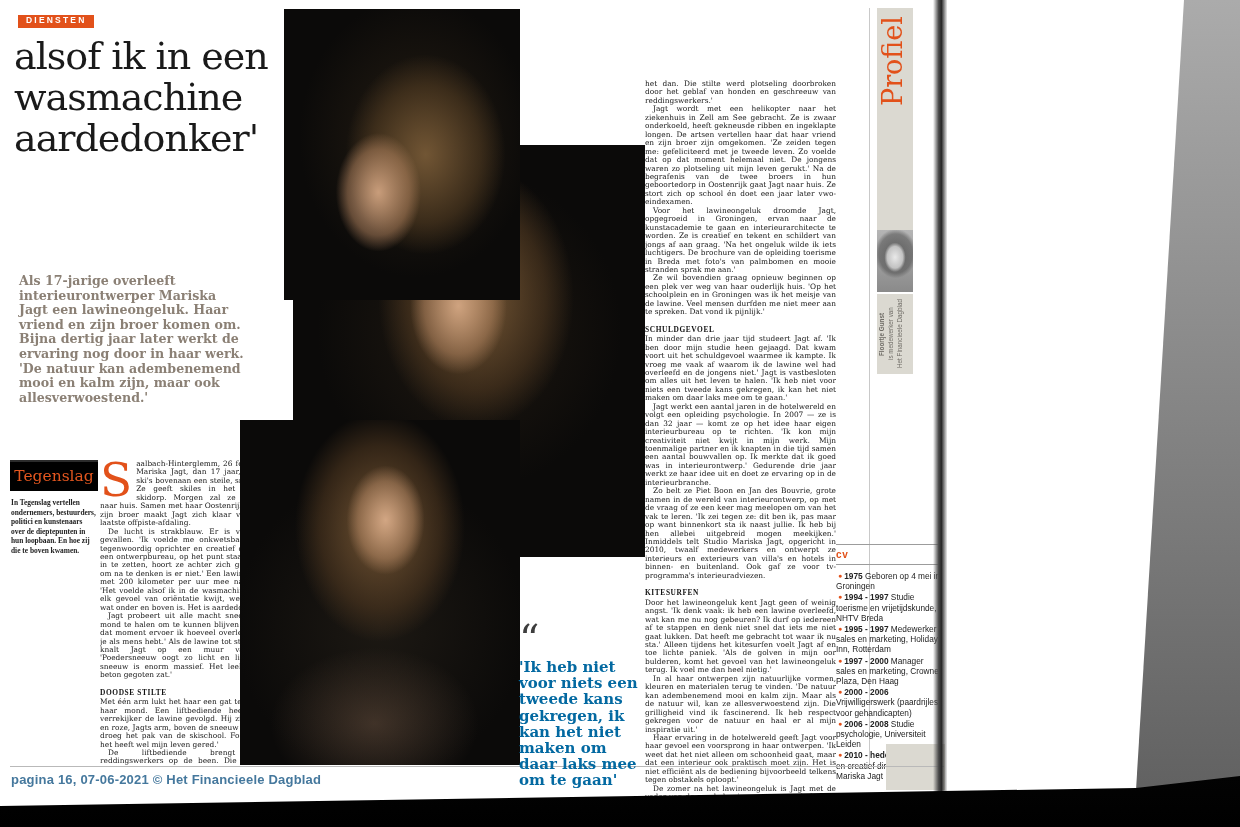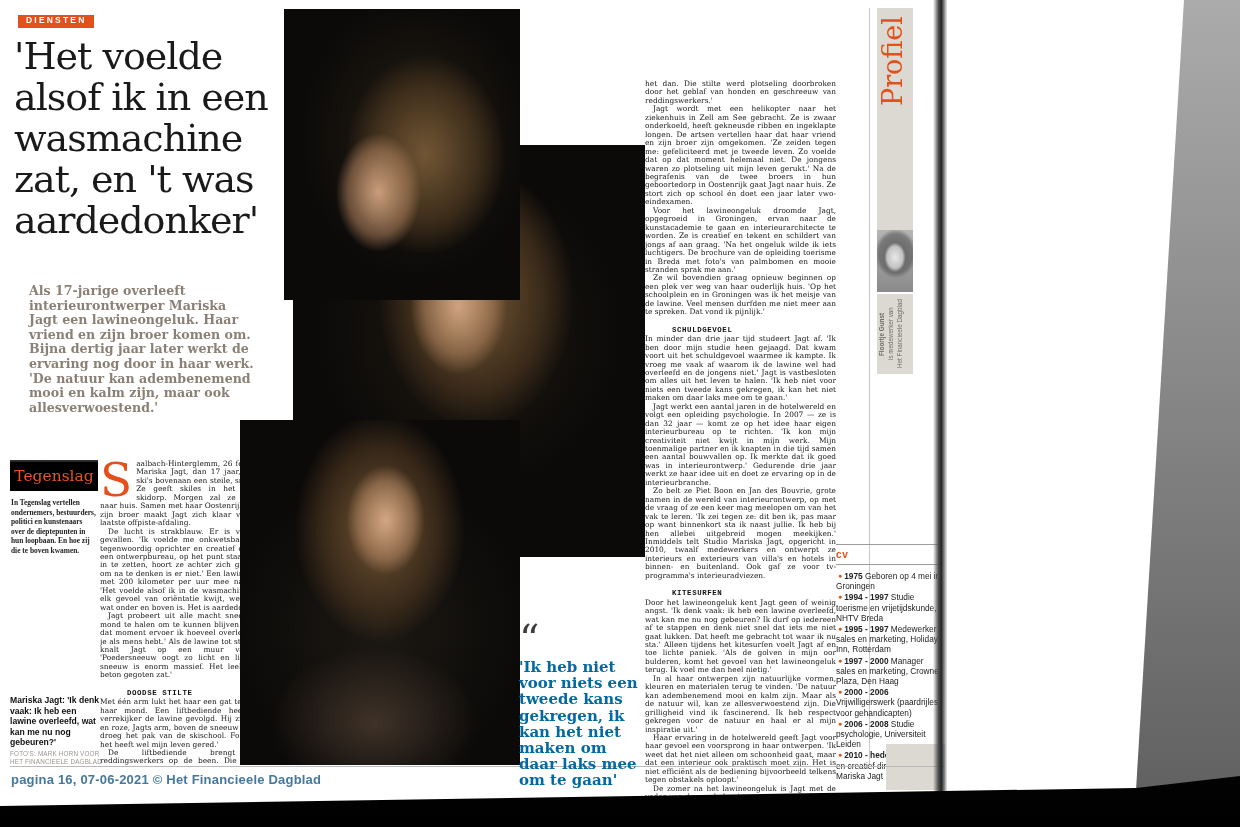--- a/index.html
+++ b/index.html
@@ -10,43 +10,43 @@
   
   .kicker{left:18px;top:15px;background:#e2511a;color:#fff;font-family:"Liberation Sans",sans-serif;
     font-weight:bold;font-size:8.5px;letter-spacing:2.2px;padding:0 7px 3px 8px;}
 
   
   .headline{left:14px;top:36px;width:280px;margin:0;font-weight:normal;color:#1a1a1a;
     font-family:"DejaVu Serif",serif;font-size:38px;line-height:41px;letter-spacing:-1px;}
   .headline .hl{display:block;white-space:nowrap;}
 
   
-  .intro{left:15px;top:270px;width:228px;margin:14px;color:#8b8075;font-weight:bold;
+  .intro{left:15px;top:270px;width:228px;margin:4px;color:#8b8075;font-weight:bold;
     font-size:12.6px;line-height:14.6px;}
 
   
   .tegenslag{left:10px;top:460px;width:88px;border-top:2px solid #2b2b2b;}
   .teg-title{background:#000000;color:#e2561f;font-size:15.5px;text-align:center;padding:5px 2px 6px 2px;}
   .teg-body{margin:7px 1px 0 1px;font-family:Liberation Serif, serif;font-weight:bold;
     font-size:7.4px;line-height:9.6px;color:#222;}
 
   
   .caption{left:10px;top:695px;width:92px;font-family:"Liberation Sans",sans-serif;}
   .cap-text{display:block;font-weight:bold;font-size:8.6px;line-height:10.6px;color:#111;}
   .cap-credit{display:block;margin-top:2px;font-size:6.3px;line-height:8px;color:#9a948e;letter-spacing:.2px;}
 
   
   .col{font-size:7.4px;line-height:8.45px;color:#151515;text-align:justify;overflow:hidden;}
   .col1{left:100px;top:460px;width:190px;height:306px;}
   .col2{left:645px;top:40px;width:191px;height:726px;margin-top:40px;}
   .col p{margin:0;text-indent:8px;}
   .col p.flush{text-indent:0;}
   .dropcap{float:left;color:#e2511a;font-size:47px;line-height:36px;padding:2px 4px 0 0;}
-  .subhead{margin:9px 0 1px 0;font-family:Liberation Mono, monospace;font-weight:bold;
-    font-size:7.4px;letter-spacing:.6px;color:#111;padding-left:27px;}
+  .subhead{margin:9px 0 1px 0;font-family:Liberation Serif, serif;font-weight:bold;
+    font-size:7.4px;letter-spacing:.6px;color:#111;}
 
   
   .photo{background-color:#0b0a09;}
   .photoA{left:284px;top:9px;width:236px;height:291px;z-index:3;
     background-image:
       radial-gradient(56px 78px at 40% 63%, rgba(208,163,128,.95), rgba(172,127,92,.55) 55%, rgba(0,0,0,0) 76%),
       radial-gradient(100px 125px at 60% 50%, rgba(122,92,56,.9), rgba(82,60,34,.6) 55%, rgba(0,0,0,0) 80%),
       radial-gradient(150px 180px at 56% 44%, rgba(58,44,27,.55), rgba(0,0,0,0) 78%);}
   .photoB{left:293px;top:145px;width:352px;height:412px;z-index:1;
     background-image:
@@ -108,38 +108,32 @@
     background:linear-gradient(to bottom,#6e6e6e 0%,#1b1b1b 45%,#000 100%);}
 </style>
 </head>
 <body>
 
 <div class="sheet">
 
   <div class="abs kicker">DIENSTEN</div>
 
   <h1 class="abs headline">
-    <span class="hl">'Het voelde</span>
     <span class="hl">alsof ik in een</span>
     <span class="hl">wasmachine</span>
-    <span class="hl">zat, en 't was</span>
     <span class="hl">aardedonker'</span>
   </h1>
 
   <p class="abs intro">Als 17-jarige overleeft interieurontwerper Mariska Jagt een lawineongeluk. Haar vriend en zijn broer komen om. Bijna dertig jaar later werkt de ervaring nog door in haar werk. 'De natuur kan adembenemend mooi en kalm zijn, maar ook allesverwoestend.'</p>
 
   <aside class="abs tegenslag">
     <div class="teg-title">Tegenslag</div>
     <p class="teg-body">In Tegenslag vertellen ondernemers, bestuurders, politici en kunstenaars over de dieptepunten in hun loopbaan. En hoe zij die te boven kwamen.</p>
   </aside>
 
-  <div class="abs caption">
-    <span class="cap-text">Mariska Jagt: 'Ik denk vaak: Ik heb een lawine overleefd, wat kan me nu nog gebeuren?'</span>
-    <span class="cap-credit">FOTO'S: MARK HORN VOOR HET FINANCIEELE DAGBLAD</span>
-  </div>
 
   <div class="abs col col1">
     <p class="flush"><span class="dropcap">S</span><span>aalbach-Hinterglemm, 26 februari 1993. Mariska Jagt, dan 17 jaar, staat op de ski's bovenaan een steile, smalle helling. Ze geeft skiles in het Oostenrijkse skidorp. Morgen zal ze terugvliegen naar huis. Samen met haar Oostenrijkse vriend en zijn broer maakt Jagt zich klaar voor nog één laatste offpiste-afdaling.</span></p>
     <p>De lucht is strakblauw. Er is verse sneeuw gevallen. 'Ik voelde me onkwetsbaar.' Als Jagt, tegenwoordig oprichter en creatief directeur van een ontwerpbureau, op het punt staat de afdaling in te zetten, hoort ze achter zich gebulder. 'Tijd om na te denken is er niet.' Een lawine sleurt Jagt met 200 kilometer per uur mee naar beneden. 'Het voelde alsof ik in de wasmachine zat.' Ze is elk gevoel van oriëntatie kwijt, weet niet meer wat onder en boven is. Het is aardedonker.</p>
     <p>Jagt probeert uit alle macht sneeuw uit haar mond te halen om te kunnen blijven ademen. 'Op dat moment ervoer ik hoeveel overlevingsinstinct je als mens hebt.' Als de lawine tot stilstand komt, knalt Jagt op een muur van sneeuw. 'Poedersneeuw oogt zo licht en liefelijk, maar sneeuw is enorm massief. Het leek alsof ik in beton gegoten zat.'</p>
     <h3 class="subhead">DOODSE STILTE</h3>
     <p class="flush">Met één arm lukt het haar een gat te graven naar haar mond. Een liftbediende heeft met zijn verrekijker de lawine gevolgd. Hij ziet iets paars en roze, Jagts arm, boven de sneeuw uitsteken. 'Ik droeg het pak van de skischool. Foeilelijk, maar het heeft wel mijn leven gered.'</p>
     <p>De liftbediende brengt honderd reddingswerkers op de been. Die vinden Jagt, tweeënhalf uur nadat de lawine tot stilstand is gekomen. 'Er heerste een doodse stilte. Ik dacht: dit is</p>
   </div>
 

